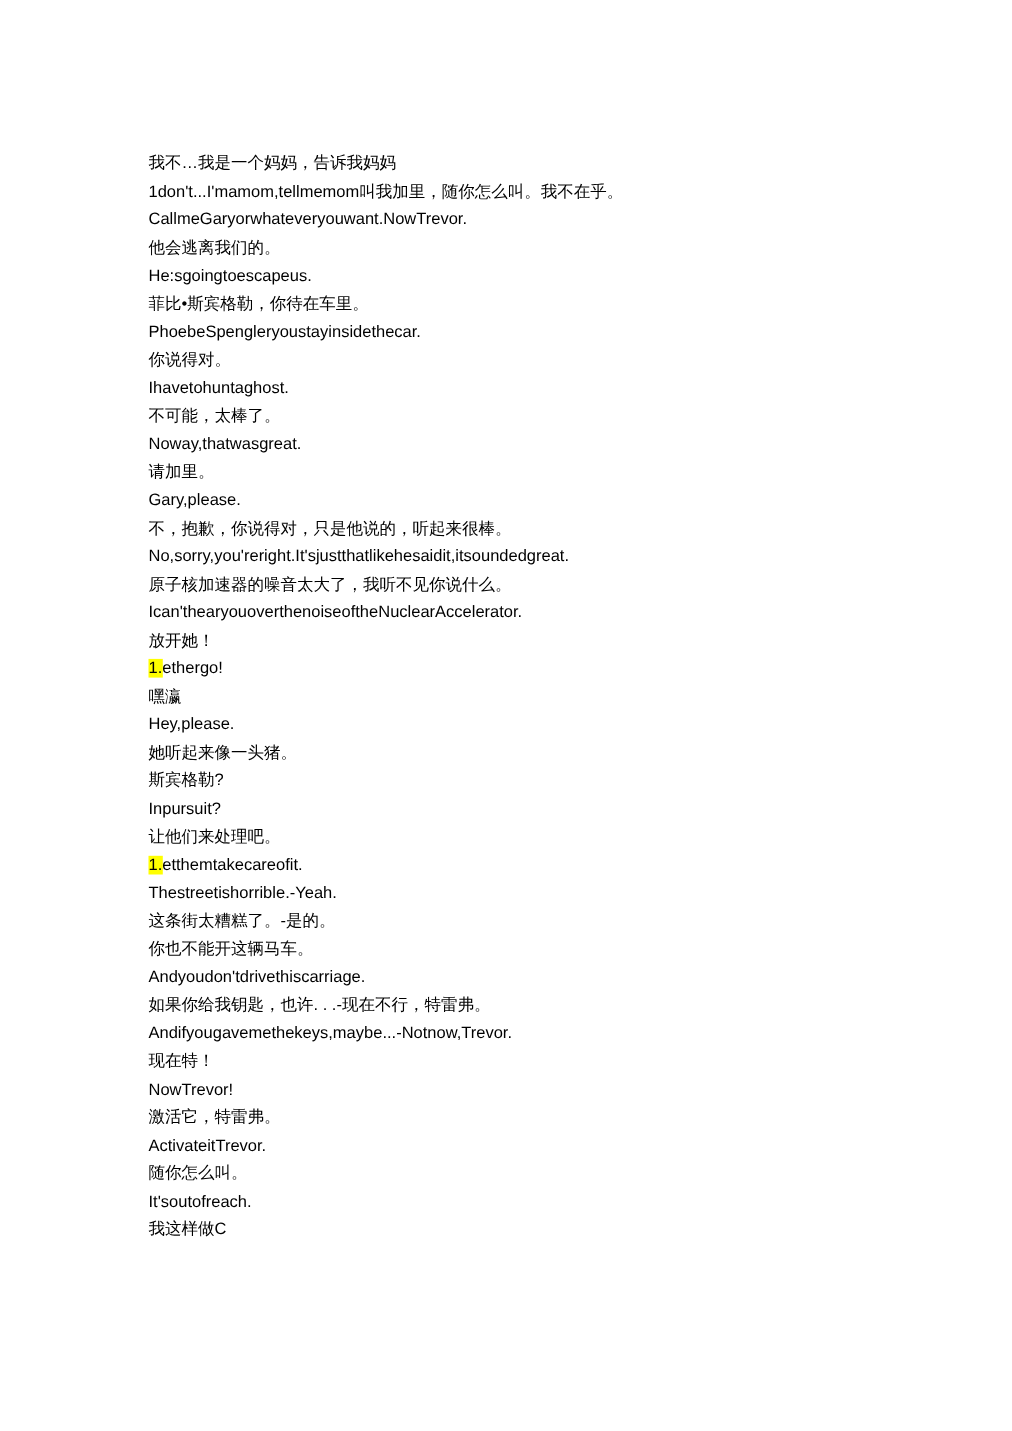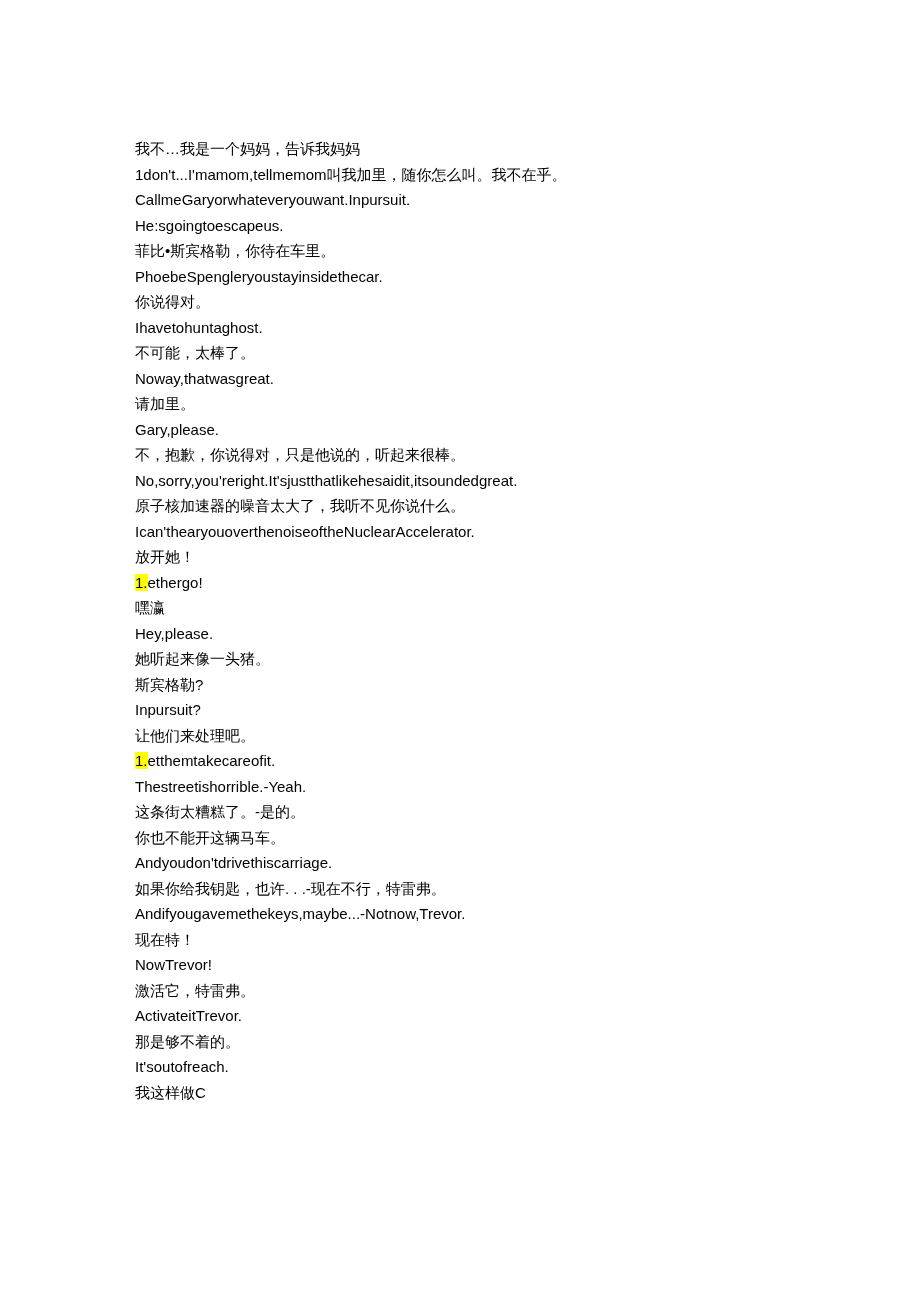--- a/index.html
+++ b/index.html
@@ -22,21 +22,22 @@
   .hl {
     background: #ffff00;
   }
 </style>
 </head>
 <body>
 
 <div class="page" id="page">
     <div class="line">我不…我是一个妈妈，告诉我妈妈</div>
     <div class="line">1don't...I'mamom,tellmemom叫我加里，随你怎么叫。我不在乎。</div>
-    <div class="line">CallmeGaryorwhateveryouwant.Inpursuit.</div>
+    <div class="line">CallmeGaryorwhateveryouwant.NowTrevor.</div>
+    <div class="line">他会逃离我们的。</div>
     <div class="line">He:sgoingtoescapeus.</div>
     <div class="line">菲比•斯宾格勒，你待在车里。</div>
     <div class="line">PhoebeSpengleryoustayinsidethecar.</div>
     <div class="line">你说得对。</div>
     <div class="line">Ihavetohuntaghost.</div>
     <div class="line">不可能，太棒了。</div>
     <div class="line">Noway,thatwasgreat.</div>
     <div class="line">请加里。</div>
     <div class="line">Gary,please.</div>
     <div class="line">不，抱歉，你说得对，只是他说的，听起来很棒。</div>
@@ -55,16 +56,16 @@
     <div class="line">Thestreetishorrible.-Yeah.</div>
     <div class="line">这条街太糟糕了。-是的。</div>
     <div class="line">你也不能开这辆马车。</div>
     <div class="line">Andyoudon'tdrivethiscarriage.</div>
     <div class="line">如果你给我钥匙，也许. . .-现在不行，特雷弗。</div>
     <div class="line">Andifyougavemethekeys,maybe...-Notnow,Trevor.</div>
     <div class="line">现在特！</div>
     <div class="line">NowTrevor!</div>
     <div class="line">激活它，特雷弗。</div>
     <div class="line">ActivateitTrevor.</div>
-    <div class="line">那是够不着的。</div>
+    <div class="line">随你怎么叫。</div>
     <div class="line">It'soutofreach.</div>
     <div class="line">我这样做C</div>
   </div>
 
 </body></html>

